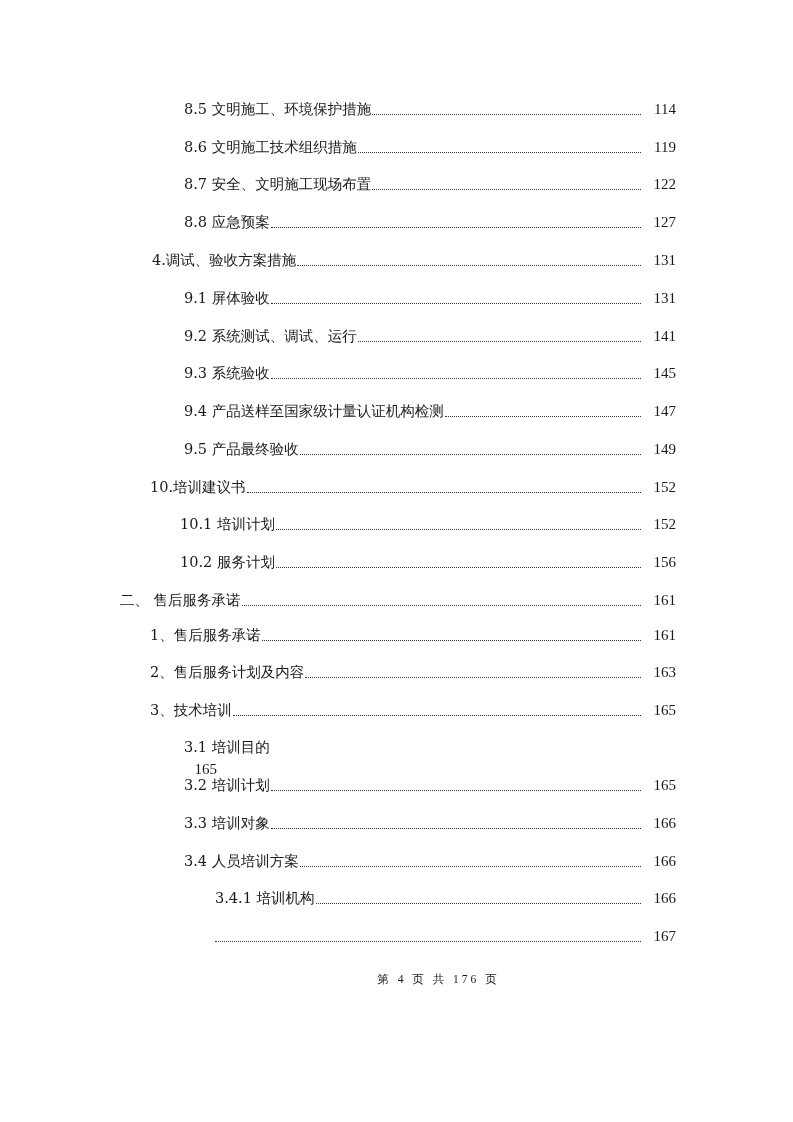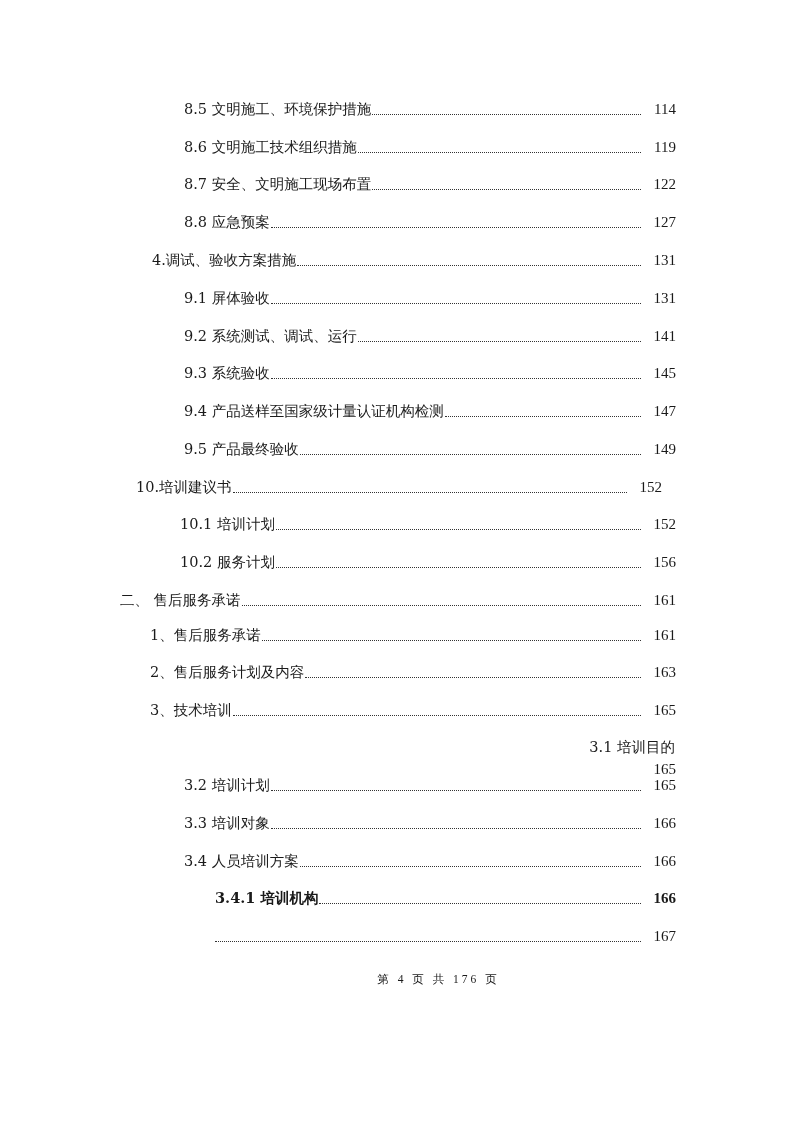--- a/index.html
+++ b/index.html
@@ -24,21 +24,21 @@
     .toc {
       position: absolute;
       left: 0;
       top: 0;
       width: 793px;
     }
     .toc-row {
       position: absolute;
       height: 22px;
       display: flex;
-      align-items: flex-end;
+      align-items: flex-start;
       font-size: 14.5px;
       line-height: 22px;
       white-space: nowrap;
     }
     .toc-label {
       flex: 0 0 auto;
       padding-right: 1px;
     }
     .toc-leader {
       flex: 1 1 auto;
@@ -133,21 +133,21 @@
       <span class="toc-leader"></span>
       <span class="toc-page">147</span>
     </div>
 
     <div class="toc-row" style="left:184px; top:438px; width:492px;">
       <span class="toc-label">9.5  产品最终验收</span>
       <span class="toc-leader"></span>
       <span class="toc-page">149</span>
     </div>
 
-    <div class="toc-row" style="left:136px; top:476px; width:526px;">
+    <div class="toc-row" style="left:150px; top:476px; width:526px;">
       <span class="toc-label">10.培训建议书</span>
       <span class="toc-leader"></span>
       <span class="toc-page">152</span>
     </div>
 
     <div class="toc-row" style="left:180px; top:513px; width:496px;">
       <span class="toc-label">10.1 培训计划</span>
       <span class="toc-leader"></span>
       <span class="toc-page">152</span>
     </div>
@@ -199,21 +199,21 @@
       <span class="toc-leader"></span>
       <span class="toc-page">166</span>
     </div>
 
     <div class="toc-row" style="left:184px; top:850px; width:492px;">
       <span class="toc-label">3.4 人员培训方案</span>
       <span class="toc-leader"></span>
       <span class="toc-page">166</span>
     </div>
 
-    <div class="toc-row" style="left:215px; top:887px; width:461px;font-weight:bold;">
+    <div class="toc-row" style="left:215px; top:887px; width:461px;">
       <span class="toc-label">3.4.1 培训机构</span>
       <span class="toc-leader"></span>
       <span class="toc-page">166</span>
     </div>
 
     <div class="toc-row" style="left:215px; top:925px; width:461px;">
       <span class="toc-leader"></span>
       <span class="toc-page">167</span>
     </div>
 

